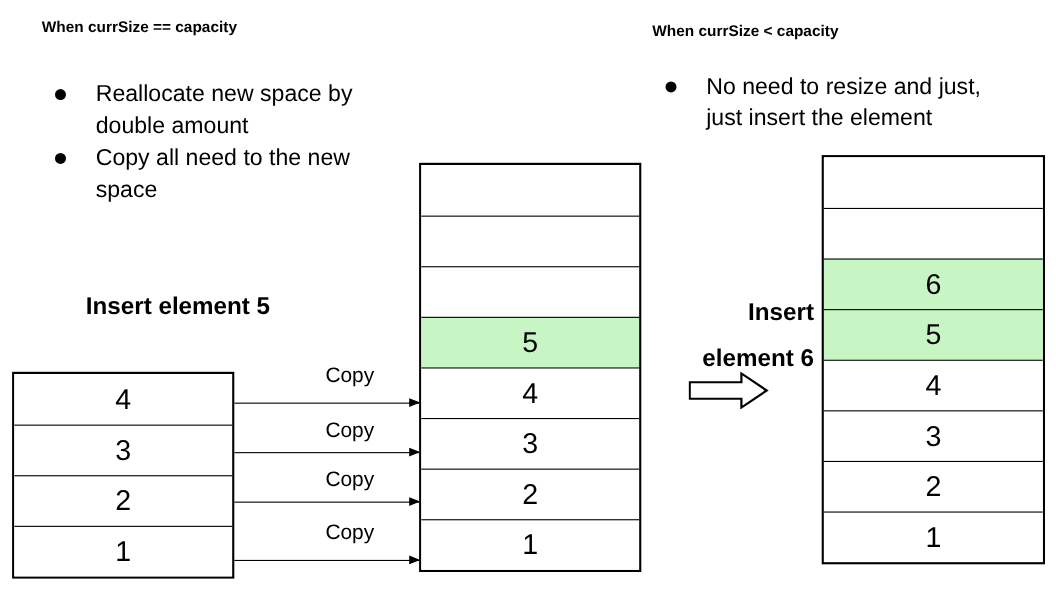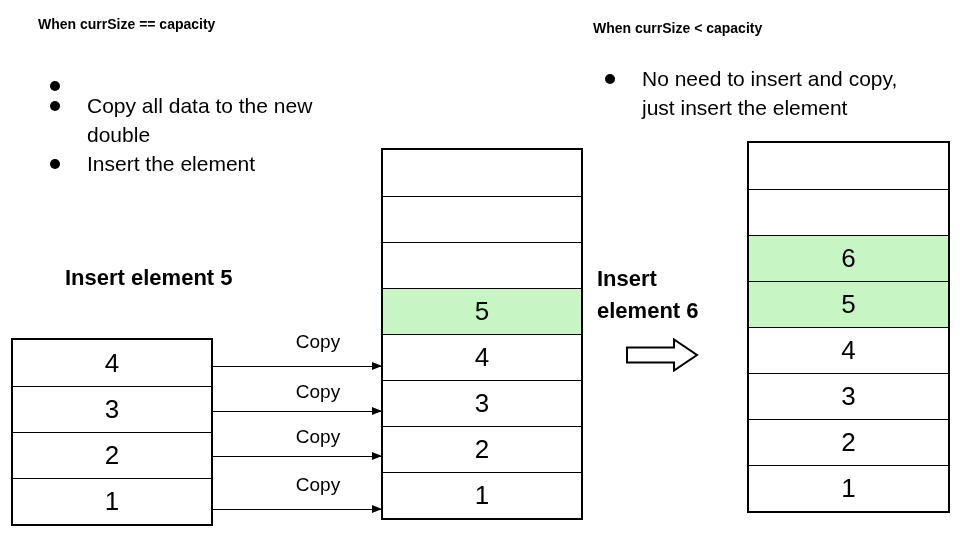--- a/index.html
+++ b/index.html
@@ -28,20 +28,21 @@
     margin-top: 10px;
     margin-right: 27px;
   }
   .bullet-text {
     font-size: 21px;
     line-height: 29px;
   }
   .action-label {
     font-weight: bold;
     font-size: 22px;
+    margin-left: 13px;
   }
   .array {
     border: 2px solid #000;
     background: #fff;
     display: flex;
     flex-direction: column;
   }
   .array .cell {
     height: 46px;
     display: flex;
@@ -74,28 +75,25 @@
   }
 </style>
 </head>
 <body>
 
 <div class="abs heading" style="left:38px; top:16px;">When currSize == capacity</div>
 
 <ul class="abs bullet-list" style="left:50px; top:71px; width:310px;">
   <li class="bullet-item">
     <span class="bullet-dot"></span>
+    <span class="bullet-text" style="width:268px;">Reallocate new space by double amount</span>
   </li>
   <li class="bullet-item">
     <span class="bullet-dot"></span>
-    <span class="bullet-text" style="width:268px;">Copy all data to the new double</span>
-  </li>
-  <li class="bullet-item">
-    <span class="bullet-dot"></span>
-    <span class="bullet-text" style="width:268px;">Insert the element</span>
+    <span class="bullet-text" style="width:268px;">Copy all need to the new space</span>
   </li>
 </ul>
 
 <div class="abs action-label" style="left:65px; top:265px;">Insert element 5</div>
 
 <div class="abs array" style="left:11px; top:338px; width:202px;">
     <div class="cell">
       <span>4</span>
     </div>
     <div class="cell">
@@ -159,25 +157,25 @@
     <div class="cell">
       <span>1</span>
     </div>
   </div>
 
 <div class="abs heading" style="left:593px; top:20px;">When currSize &lt; capacity</div>
 
 <ul class="abs bullet-list" style="left:605px; top:64px; width:340px;">
   <li class="bullet-item">
     <span class="bullet-dot"></span>
-    <span class="bullet-text" style="width:288px;">No need to insert and copy, just insert the element</span>
+    <span class="bullet-text" style="width:288px;">No need to resize and just, just insert the element</span>
   </li>
 </ul>
 
-<div class="abs action-label" style="left:597px; top:263px; width:130px; text-align:left; line-height:32px;">Insert element 6</div>
+<div class="abs action-label" style="left:597px; top:263px; width:130px; text-align:right; line-height:42px;">Insert element 6</div>
 
 <svg class="abs" style="left:626px; top:338px;" width="74" height="34" viewBox="0 0 74 34">
   <polygon points="1,9.5 48,9.5 48,1.5 71,17 48,32.5 48,24.5 1,24.5" fill="#ffffff" stroke="#000000" stroke-width="2" stroke-linejoin="miter"></polygon>
 </svg>
 
 <div class="abs array" style="left:747px; top:141px; width:203px;">
     <div class="cell">
       <span></span>
     </div>
     <div class="cell">

